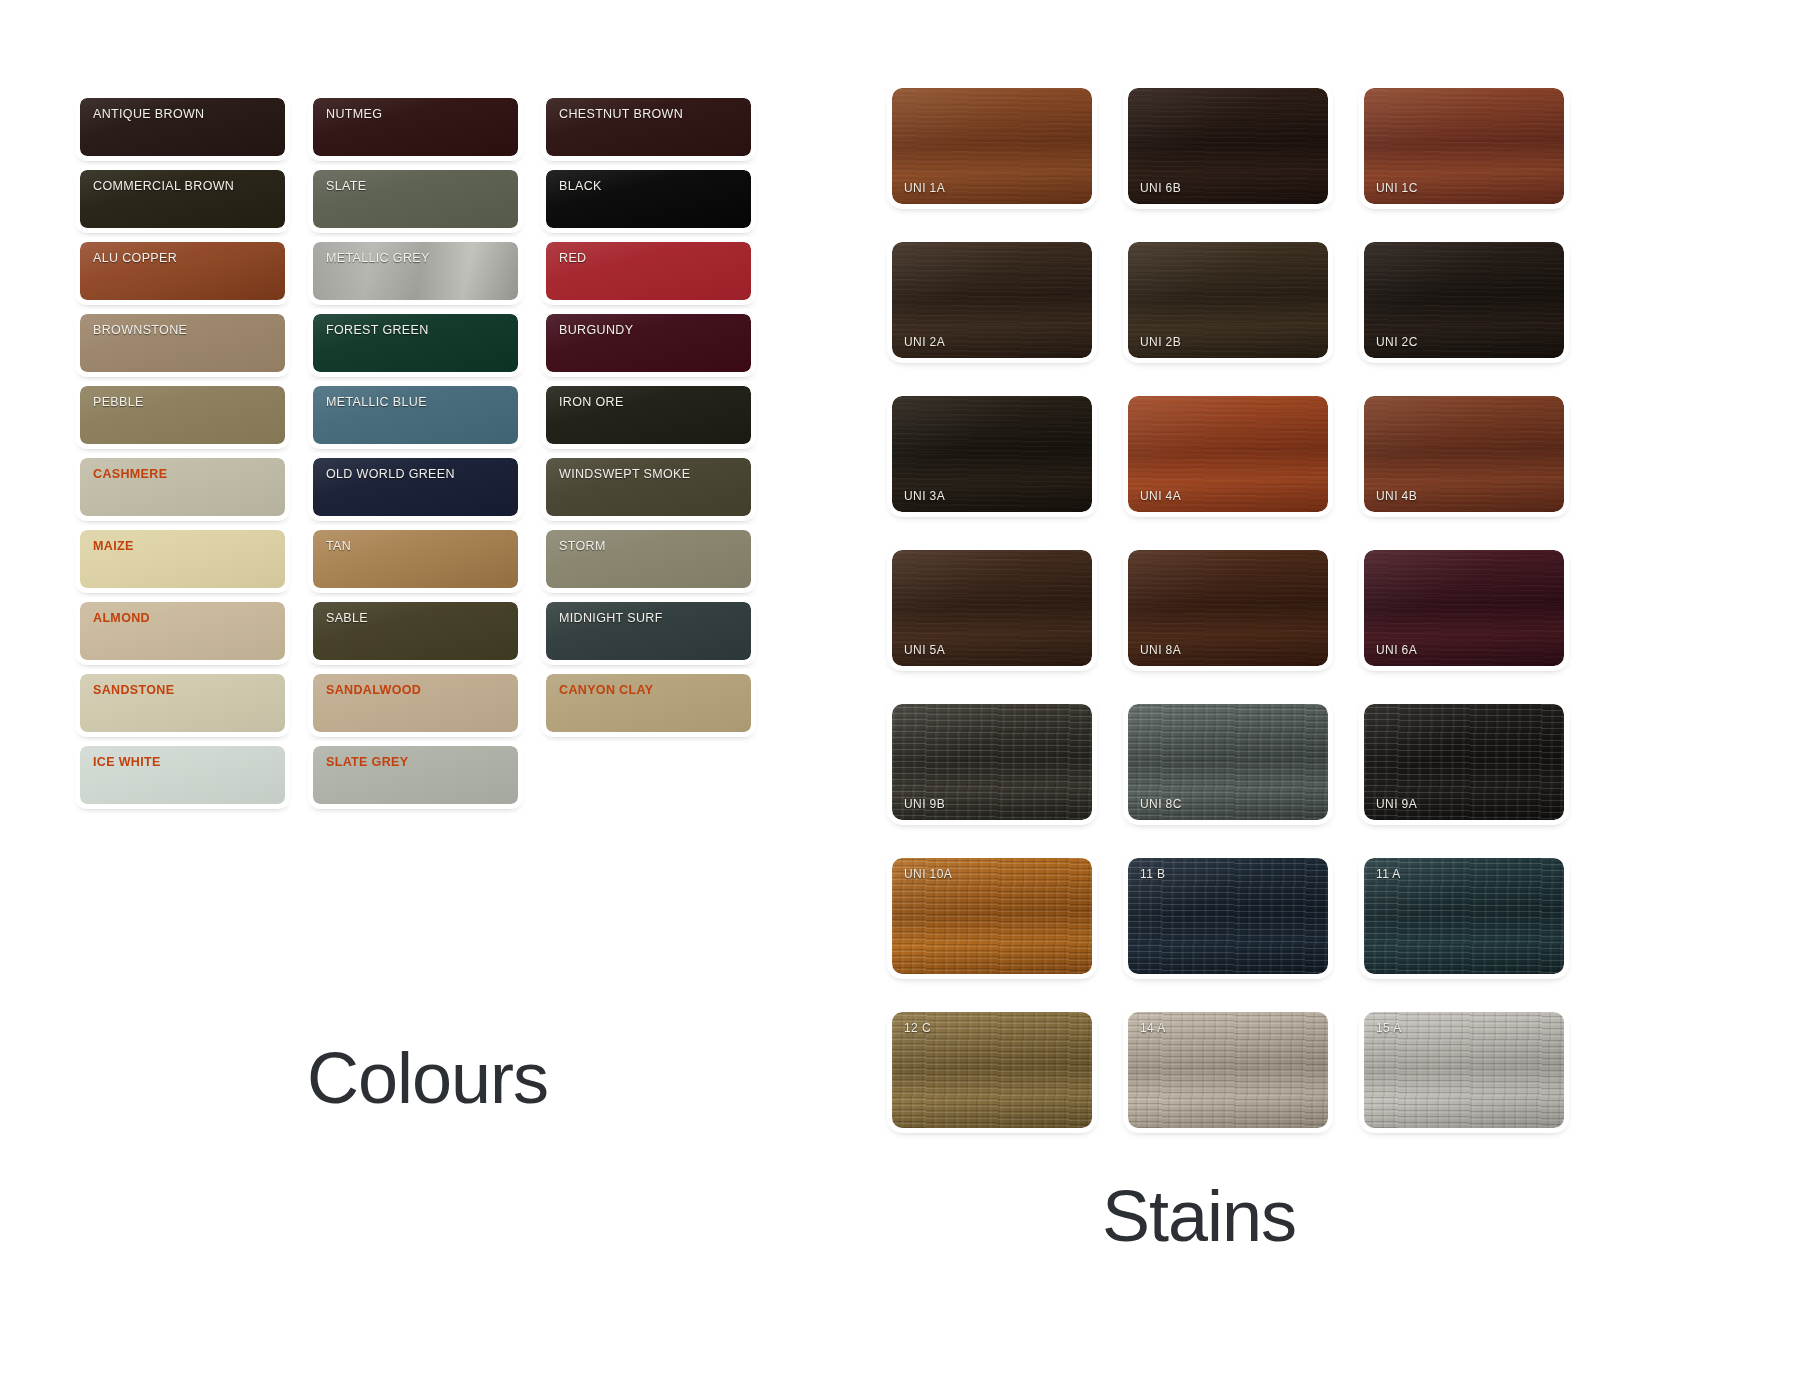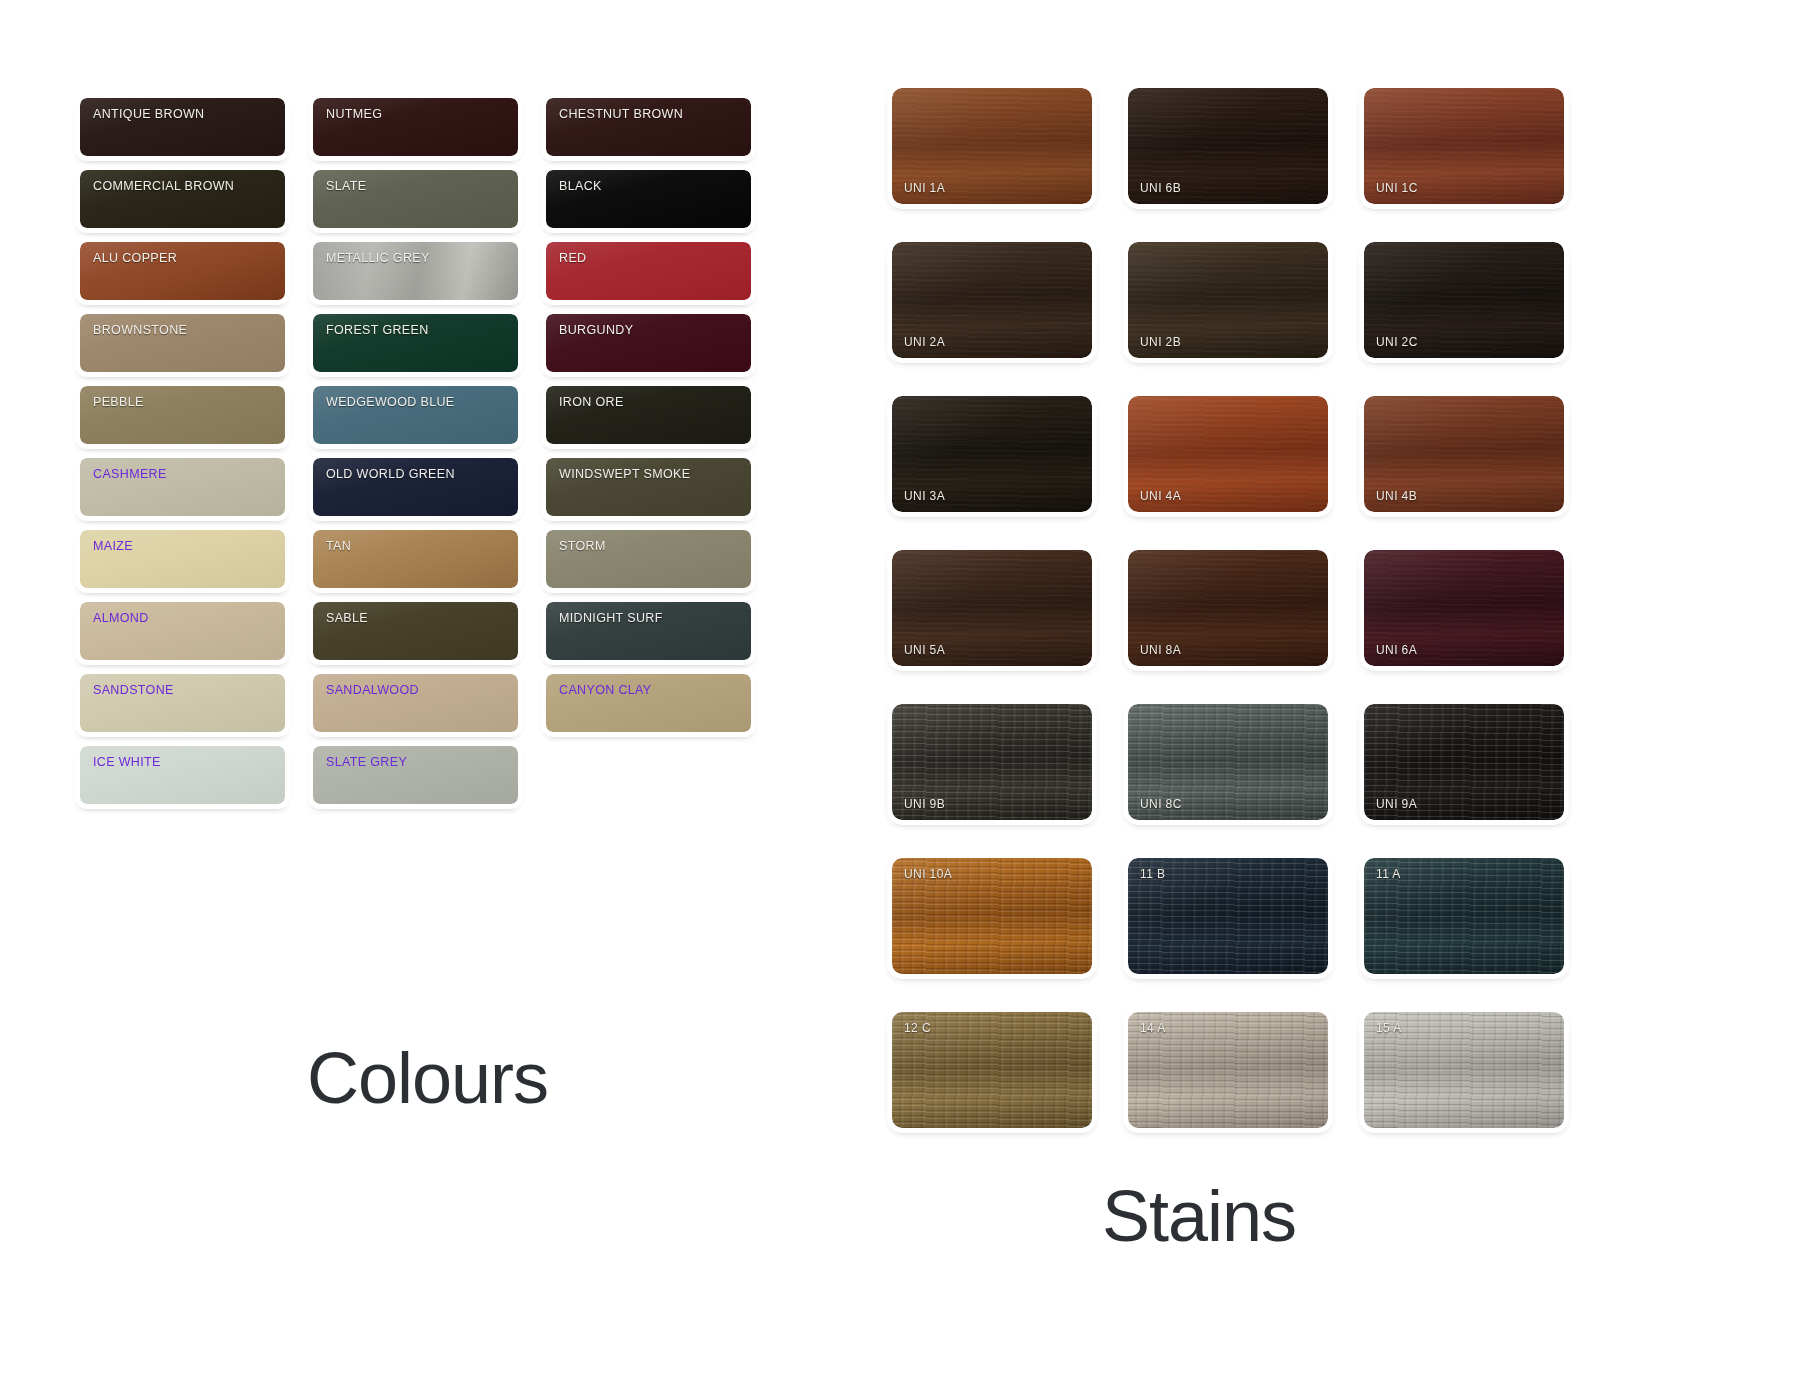--- a/index.html
+++ b/index.html
@@ -44,21 +44,21 @@
   .colour-label {
     position: absolute;
     left: 13px; top: 9px;
     font-size: 12.5px;
     letter-spacing: 0.35px;
     font-family: "Liberation Sans", sans-serif;
     white-space: nowrap;
     font-weight: 400;
   }
   .colour-label.light { color: #f3f1ec; text-shadow: 0 1px 1px rgba(0,0,0,0.5); }
-  .colour-label.dark  { color: #6d28d9; }
+  .colour-label.dark  { color: #c2410c; font-weight: bold; }
 
   #colours-heading {
     position: absolute;
     left: 283px; top: 1037px;
     font-size: 72px;
     font-weight: 400;
     color: #2c3034;
     letter-spacing: -1px;
     font-family: "Liberation Sans", sans-serif;
   }
@@ -267,21 +267,21 @@
             <div class="colour-swatch">
               <div class="colour-face" style="background: rgb(13, 53, 38);"></div>
               <div class="colour-sheen"></div>
               <div class="colour-label light">FOREST GREEN</div>
             </div>
           </div>
           <div class="colour-swatch-wrap">
             <div class="colour-swatch">
               <div class="colour-face" style="background: rgb(68, 105, 122);"></div>
               <div class="colour-sheen"></div>
-              <div class="colour-label light">WEDGEWOOD BLUE</div>
+              <div class="colour-label light">METALLIC BLUE</div>
             </div>
           </div>
           <div class="colour-swatch-wrap">
             <div class="colour-swatch">
               <div class="colour-face" style="background: rgb(22, 29, 51);"></div>
               <div class="colour-sheen"></div>
               <div class="colour-label light">OLD WORLD GREEN</div>
             </div>
           </div>
           <div class="colour-swatch-wrap">

